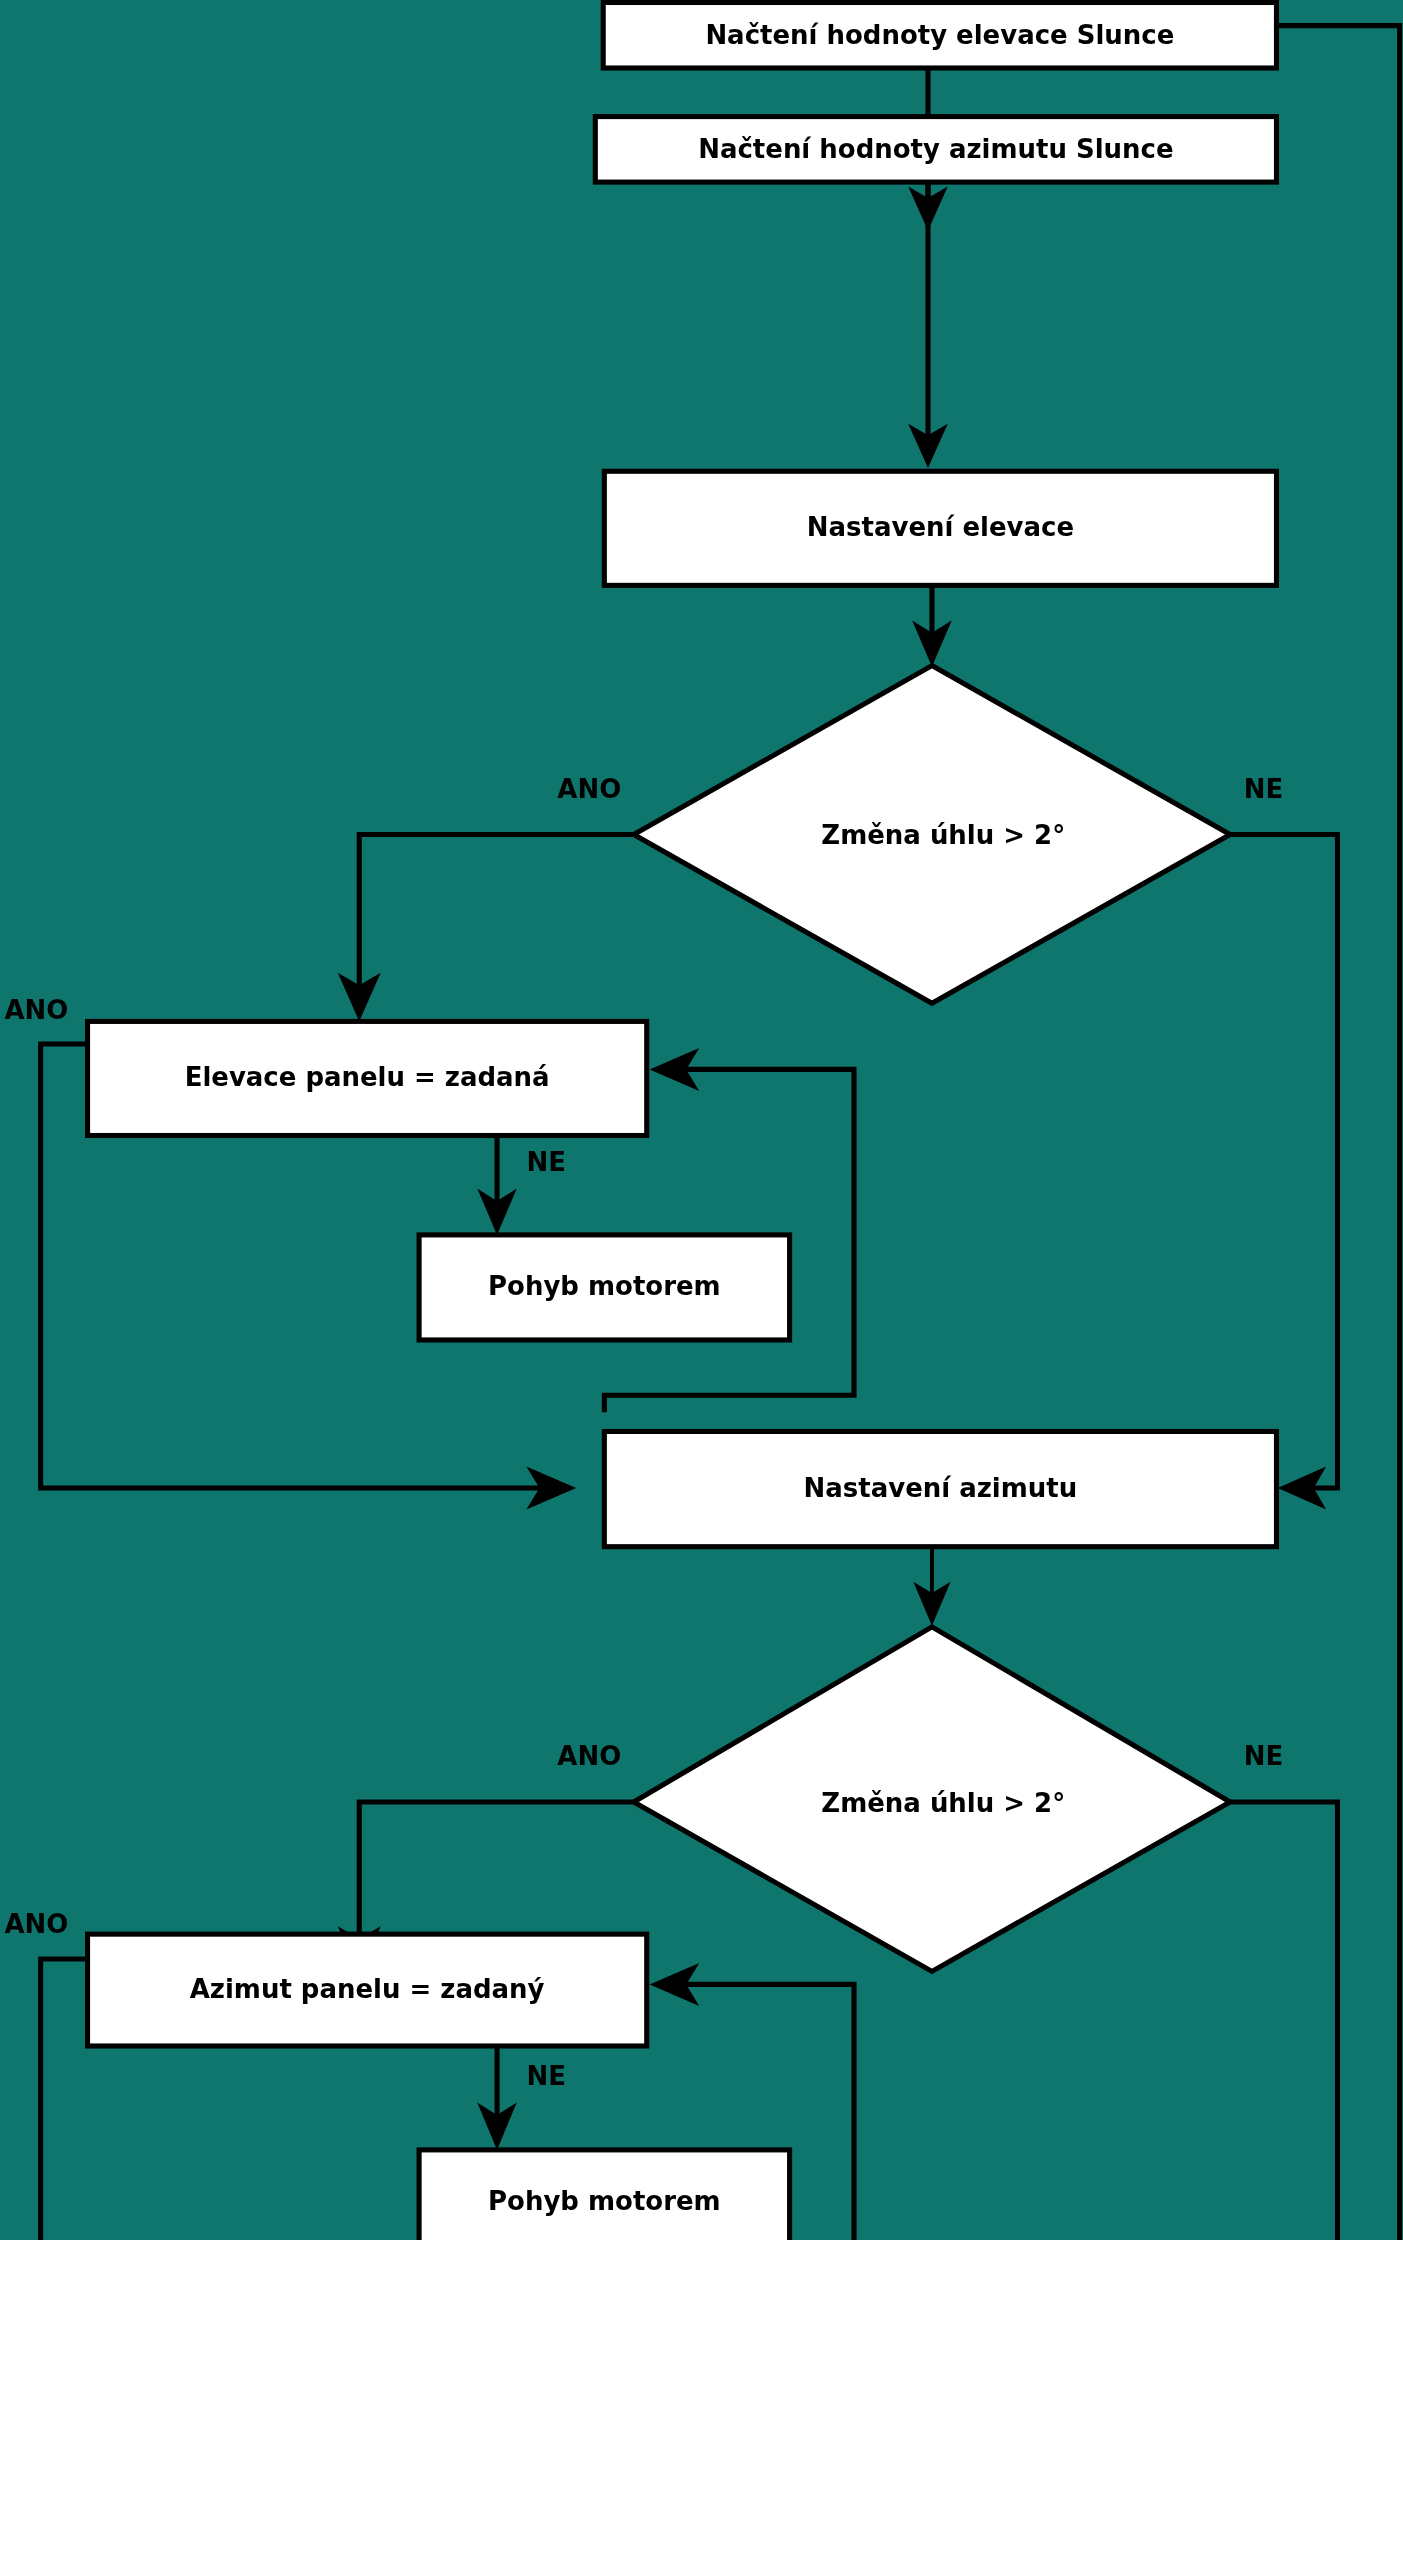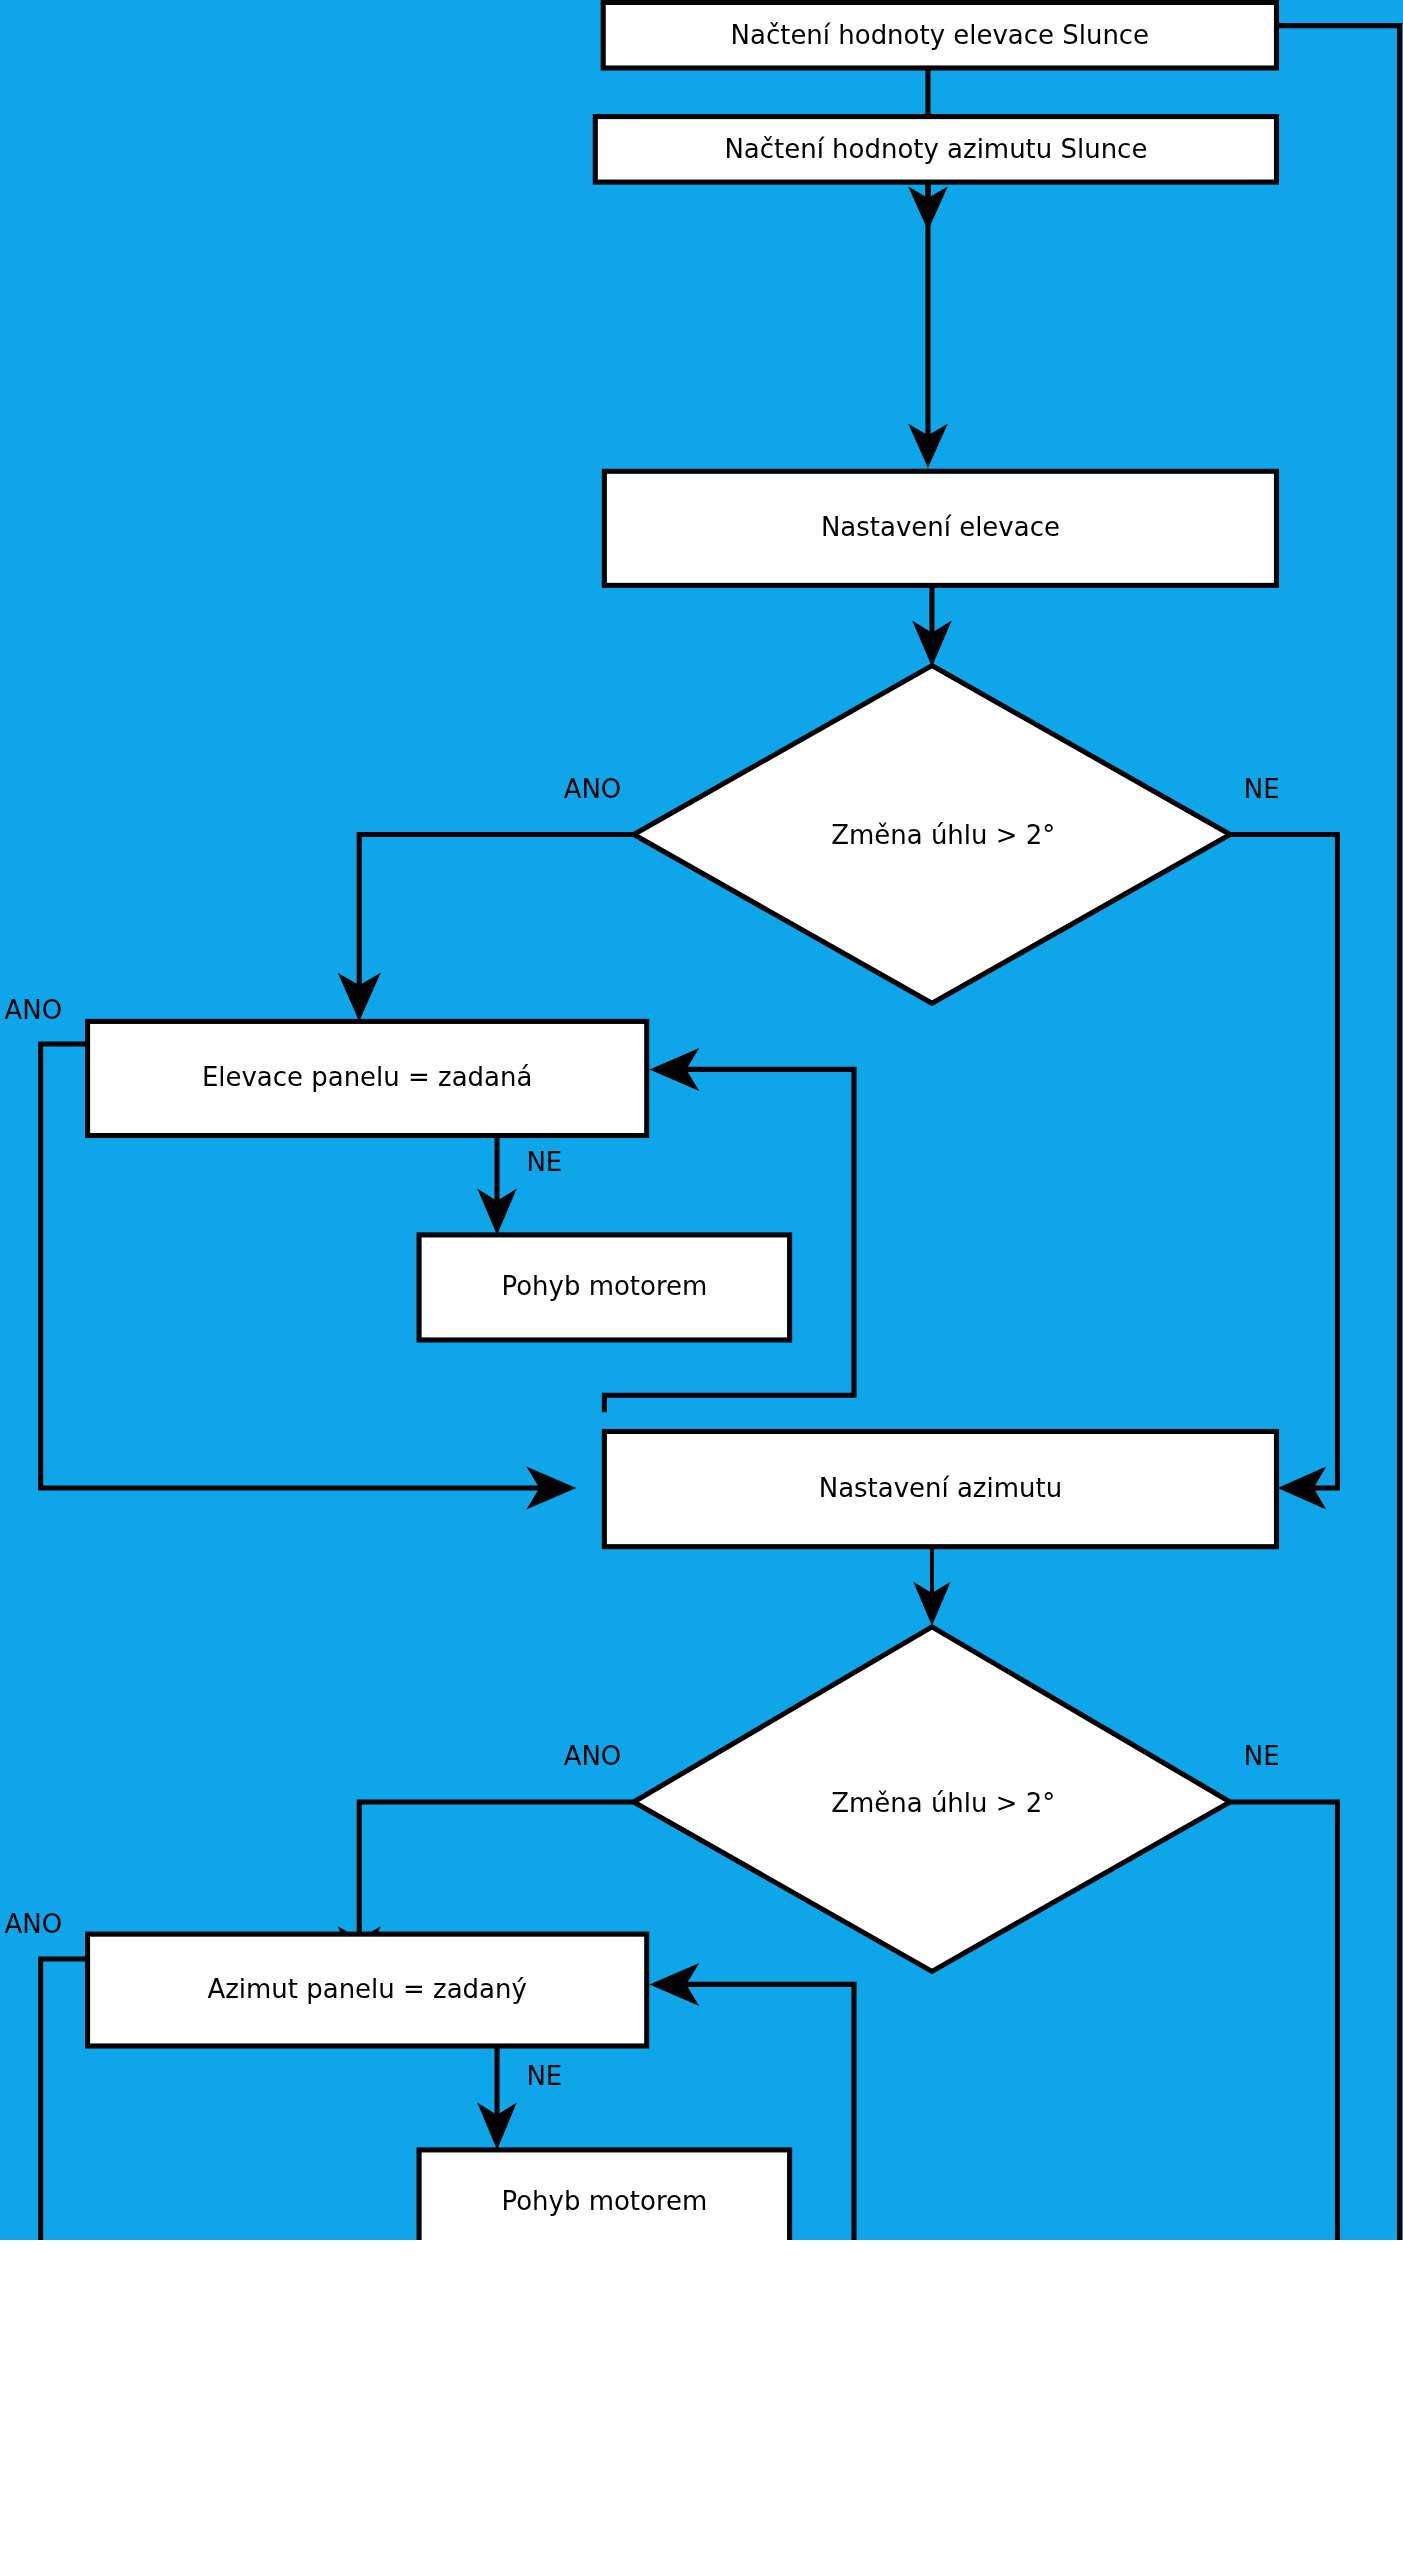--- a/index.html
+++ b/index.html
@@ -7,22 +7,23 @@
     padding: 0;
     background: #ffffff;
   }
   body {
     font-family: "DejaVu Sans", sans-serif;
   }
   #flowchart-root {
     position: relative;
     width: 1403px;
     height: 2240px;
-    background: #0ea5e9;
+    background: #0f766e;
     overflow: hidden;
+    font-weight: bold;
   }
   svg.fc {
     display: block;
     width: 1403px;
     height: 2576px;
   }
   .node-box {
     fill: #ffffff;
     stroke: #000000;
     stroke-width: 9;

